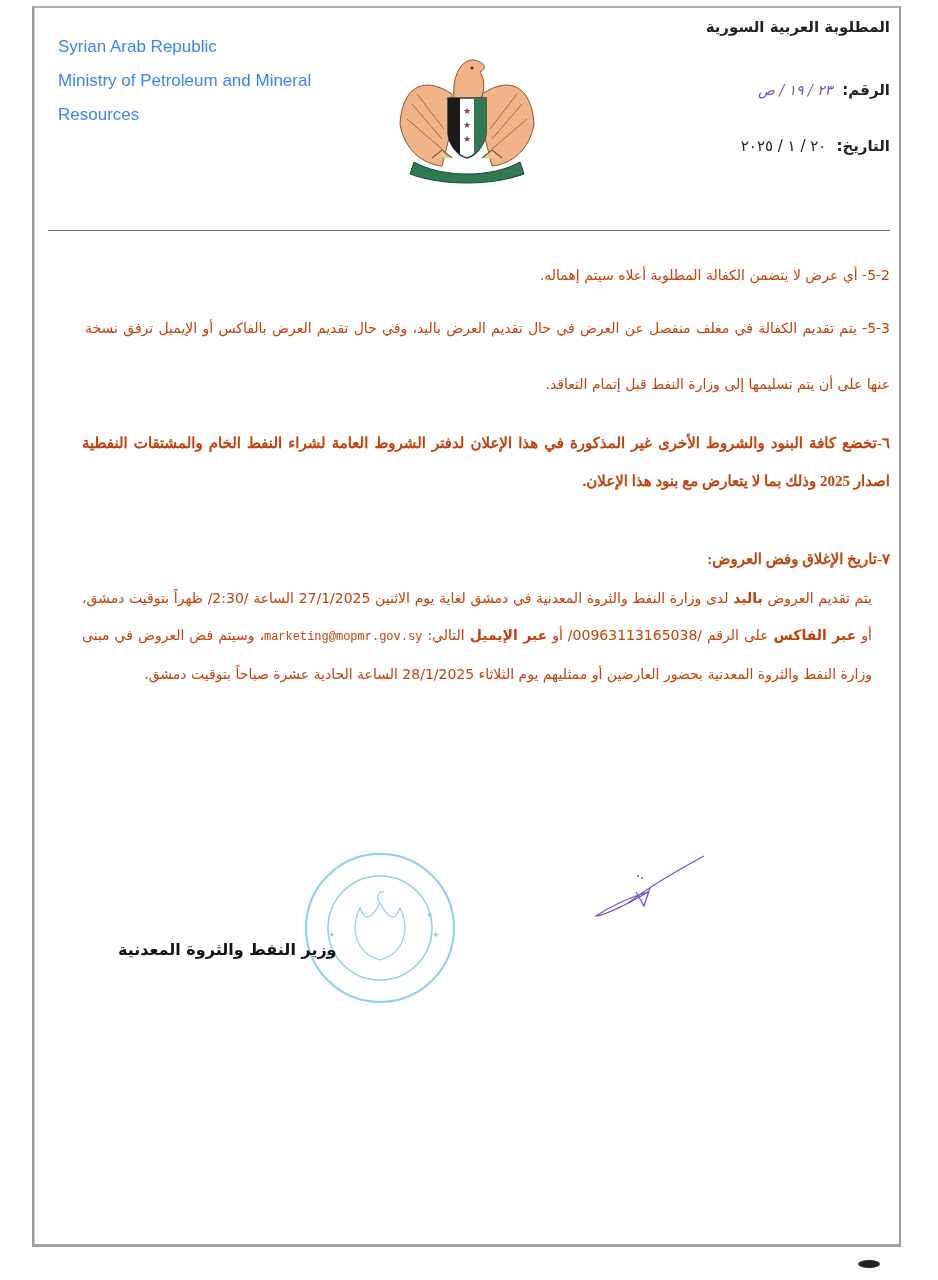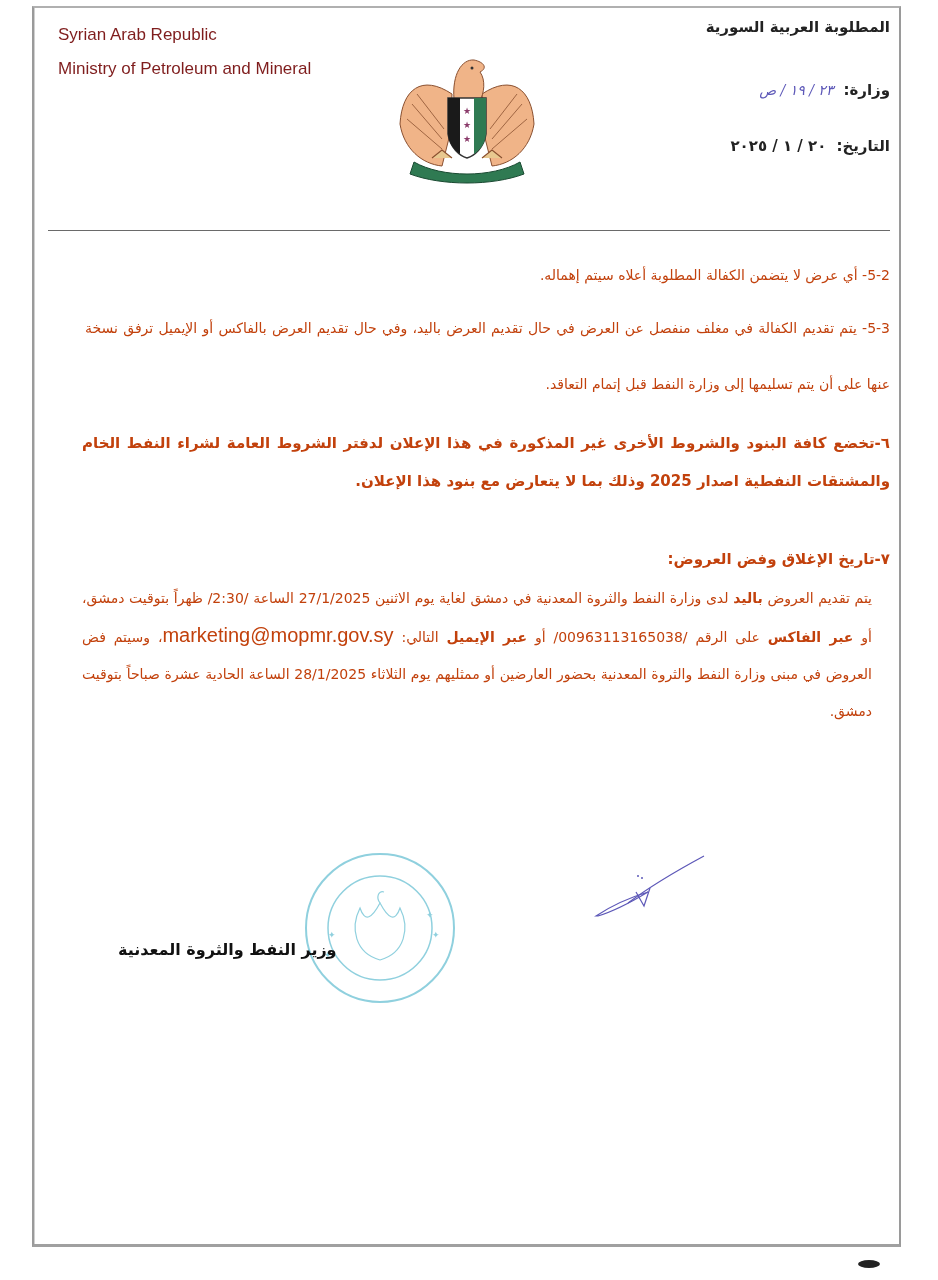--- a/index.html
+++ b/index.html
@@ -7,66 +7,67 @@
     width:938px; height:1280px; background:#ffffff; position:relative; overflow:hidden;
     font-family:"DejaVu Sans", sans-serif; color:#1a1a1a;
   }
   .frame {
     position:absolute; left:32px; top:6px; width:865px; height:1236px;
     border-left:2px solid #9a9a9a; border-right:2px solid #9a9a9a;
     border-top:2px solid #b0b0b0; border-bottom:3px solid #a0a0a0;
     box-shadow: inset 1px 0 0 #d0d0d0;
   }
   .en-header {
-    position:absolute; left:58px; top:18px; font-family:"Liberation Sans", sans-serif;
-    font-size:17px; color:#7f1d1d; line-height:34px;
+    position:absolute; left:58px; top:30px; font-family:"Liberation Sans", sans-serif;
+    font-size:17px; color:#3b82f6; line-height:34px;
   }
   .ar-header {
     position:absolute; right:48px; top:18px; direction:rtl; text-align:right;
     font-family:"DejaVu Sans", sans-serif; font-weight:bold; font-size:15px; color:#222;
   }
   .ar-header .line { height:28px; margin-bottom:30px; }
   .ar-header .ref-line { display:flex; align-items:center; gap:10px; height:28px; margin-bottom:28px; }
   .handwritten {
     font-family:"DejaVu Serif", serif; font-style:italic; font-weight:normal; color:#5d58b8; font-size:14px; letter-spacing:3px;
   }
-  .date-val { font-weight:bold; letter-spacing:3px; font-size:15px;text-align:center; }
+  .date-val { font-weight:normal; letter-spacing:3px; font-size:15px;text-align:center; }
   .emblem {
     position:absolute; left:392px; top:54px; width:150px; height:130px;
   }
   .separator {
     position:absolute; left:48px; top:230px; width:842px; border-top:1.5px solid #6a6a6a;
   }
   .body-text {
     position:absolute; right:48px; direction:rtl; text-align:right;
     font-family:"DejaVu Sans", sans-serif; font-size:14px; color:#c2410c;
   }
   .para { line-height:34px; }
   .bold { font-weight:bold; }
-  .big-bold { font-weight:bold; font-size:15px; line-height:38px; }
+  .big-bold { font-weight:bold; font-size:15px; line-height:38px;font-family:Liberation Serif, serif; }
   .justified { text-align:justify; text-align-last:right; }
   .stamp {
     position:absolute; left:300px; top:848px; width:160px; height:160px;
   }
   .minister {
     position:absolute; left:118px; top:940px; direction:rtl; font-weight:bold; font-size:16px; color:#111;
     font-family:"DejaVu Sans", sans-serif;
   }
   .signature { position:absolute; left:588px; top:848px; width:120px; height:75px; }
-  .ltr { direction:ltr; unicode-bidi:embed; font-family:Liberation Sans, sans-serif; font-size:20px; }
+  .ltr { direction:ltr; unicode-bidi:embed; font-family:Liberation Mono, monospace; font-size:12px; }
   .corner-mark { position:absolute; left:858px; top:1260px; width:22px; height:8px; border-radius:50%; background:#222; }
 </style>
 </head>
 <body>
 
 <div class="frame"></div>
 
 <div class="en-header">
   <div>Syrian Arab Republic</div>
   <div>Ministry of Petroleum and Mineral</div>
+  <div>Resources</div>
 </div>
 
 <svg class="emblem" viewBox="0 0 150 130">
   <g>
     <path d="M60 40 C 30 20, 10 35, 8 70 C 12 95, 30 110, 50 112 L 58 80 Z" fill="#f0b488" stroke="#8a5030" stroke-width="1"></path>
     <path d="M90 40 C 120 20, 140 35, 142 70 C 138 95, 120 110, 100 112 L 92 80 Z" fill="#f0b488" stroke="#8a5030" stroke-width="1"></path>
     <path d="M20 50 L 50 85 M15 65 L 50 95 M25 40 L 52 75 M130 50 L 100 85 M135 65 L 100 95 M125 40 L 98 75" stroke="#8a5030" stroke-width="0.8" fill="none"></path>
   </g>
   <g>
     <path d="M62 45 C 60 20, 70 5, 82 6 C 92 8, 96 14, 88 18 C 94 26, 92 40, 88 46 Z" fill="#f0b488" stroke="#8a5030" stroke-width="1"></path>
@@ -82,21 +83,21 @@
   </g>
   <g>
     <path d="M22 108 C 50 124, 100 124, 128 108 L 132 120 C 100 132, 50 132, 18 120 Z" fill="#2f7a52" stroke="#1a4a32" stroke-width="1"></path>
     <path d="M40 104 L 50 96 L 60 104 M90 104 L 100 96 L 110 104" stroke="#8a5030" stroke-width="1.2" fill="#e8c890"></path>
   </g>
 </svg>
 
 <div class="ar-header">
   <div class="line">المطلوبة العربية السورية</div>
   <div class="ref-line">
-    <span>وزارة:</span>
+    <span>الرقم:</span>
     <span class="handwritten">٢٣ / ١٩ / ص</span>
   </div>
   <div class="ref-line">
     <span>التاريخ:</span>
     <span class="date-val">٢٠ / ١ / ٢٠٢٥</span>
   </div>
 </div>
 
 <div class="separator"></div>
 

